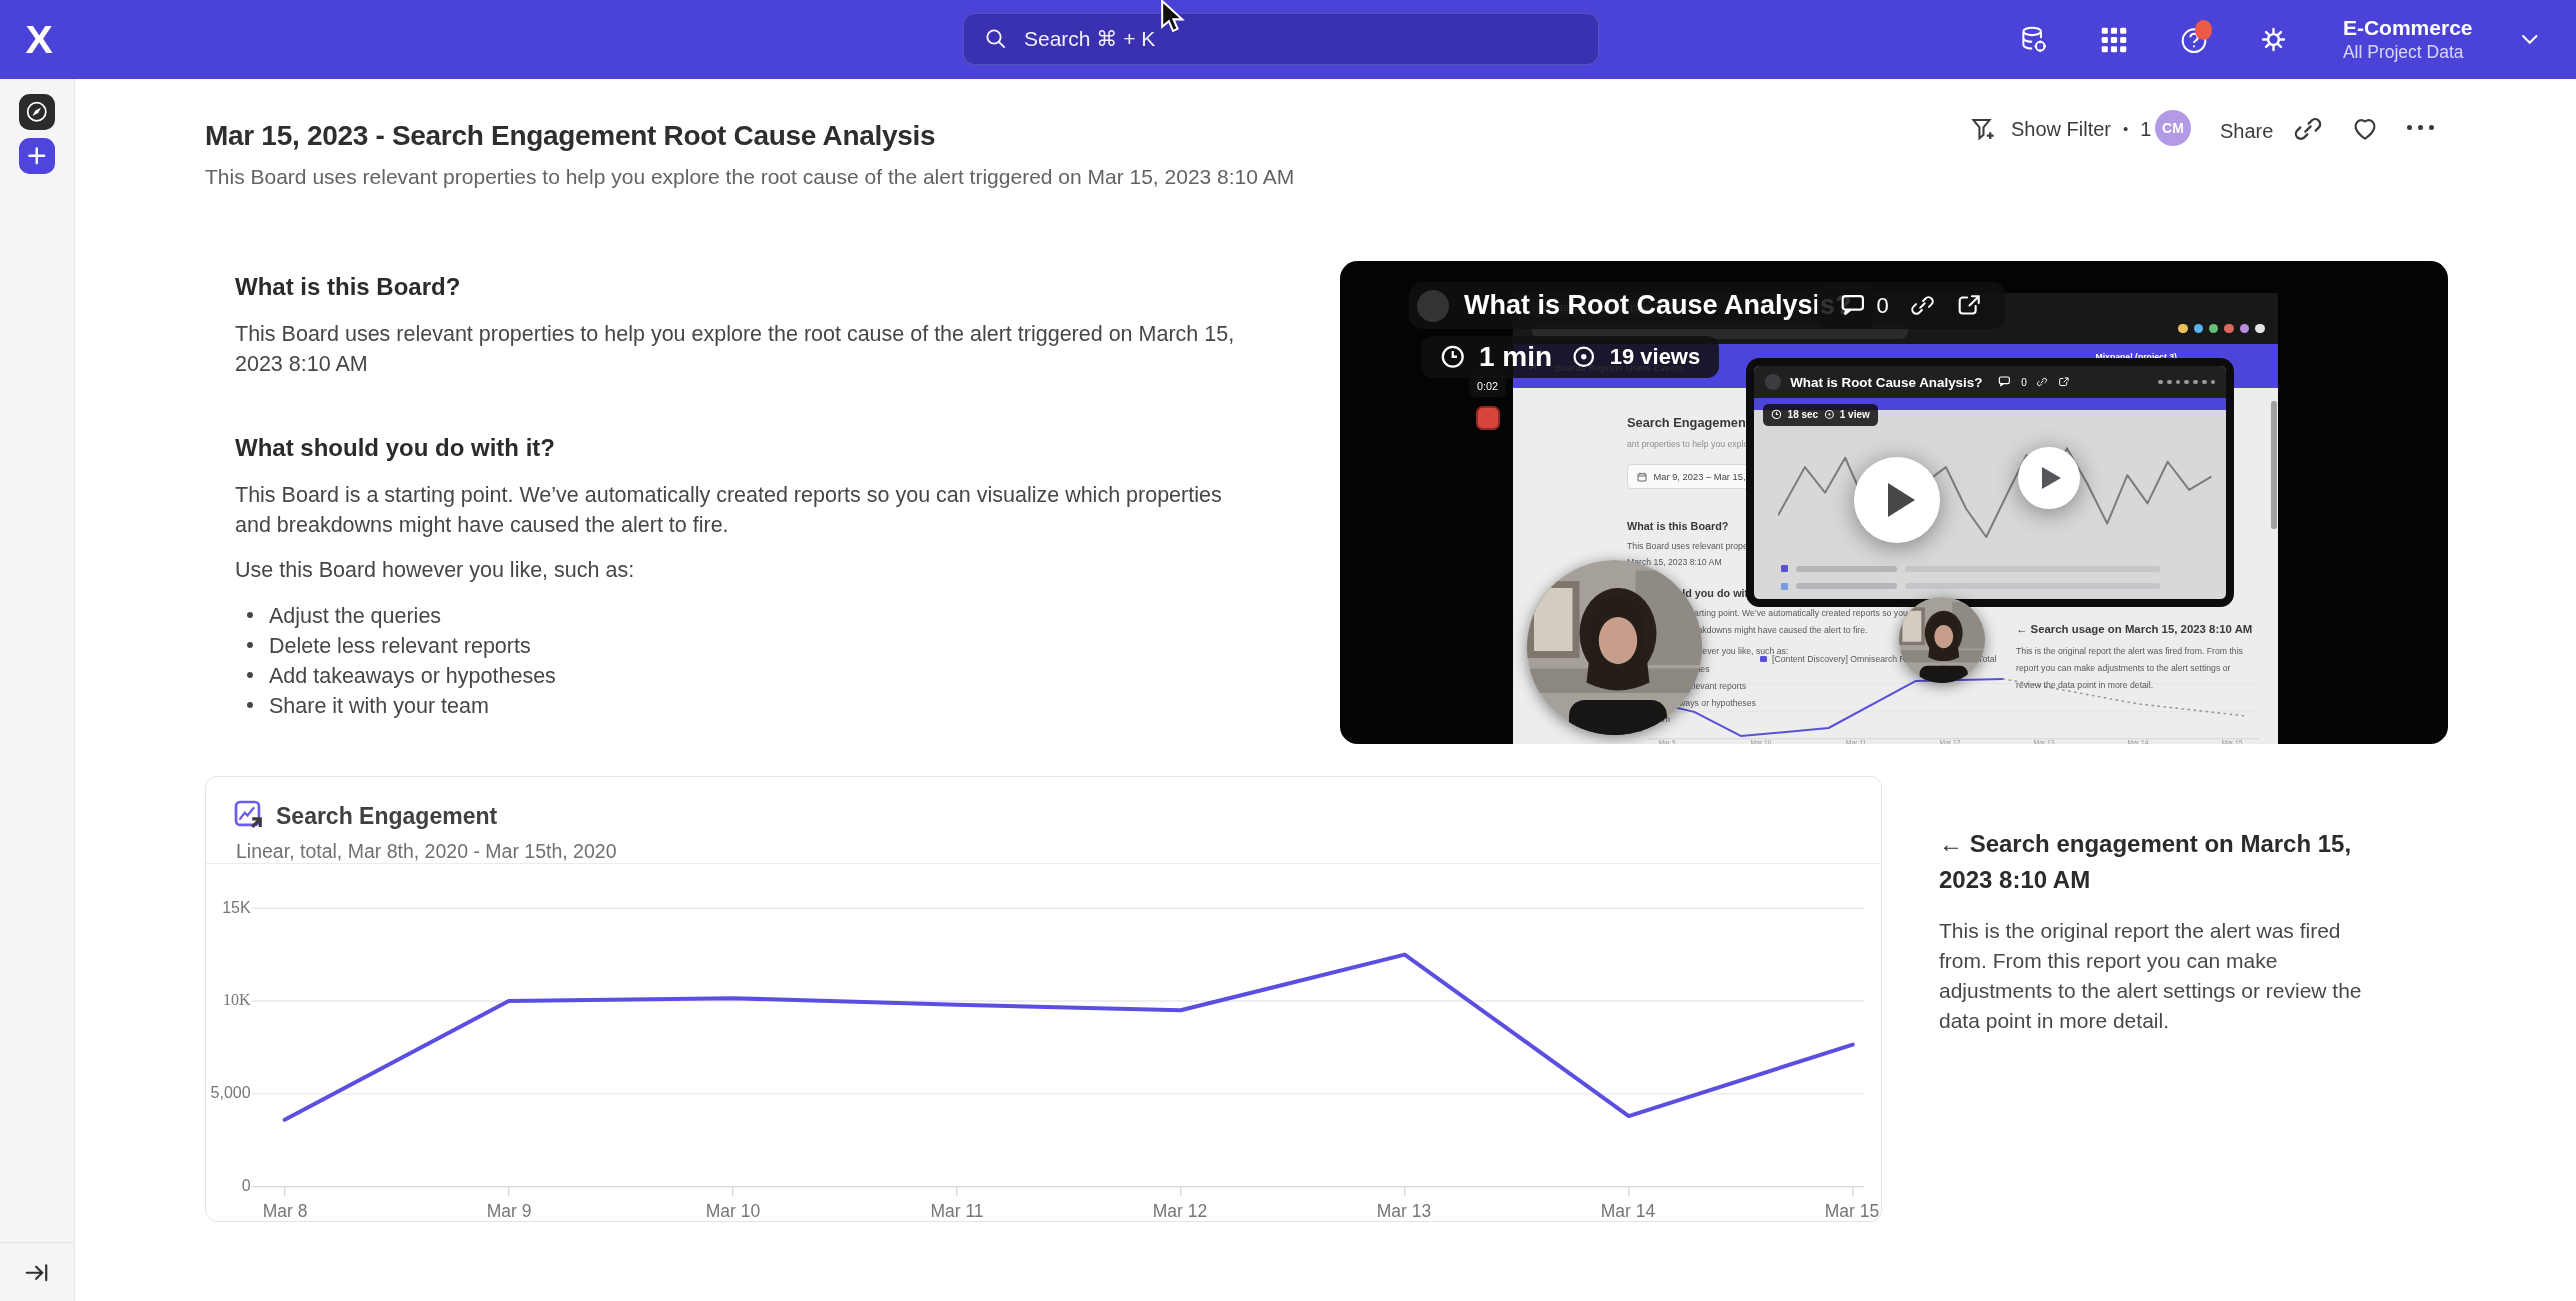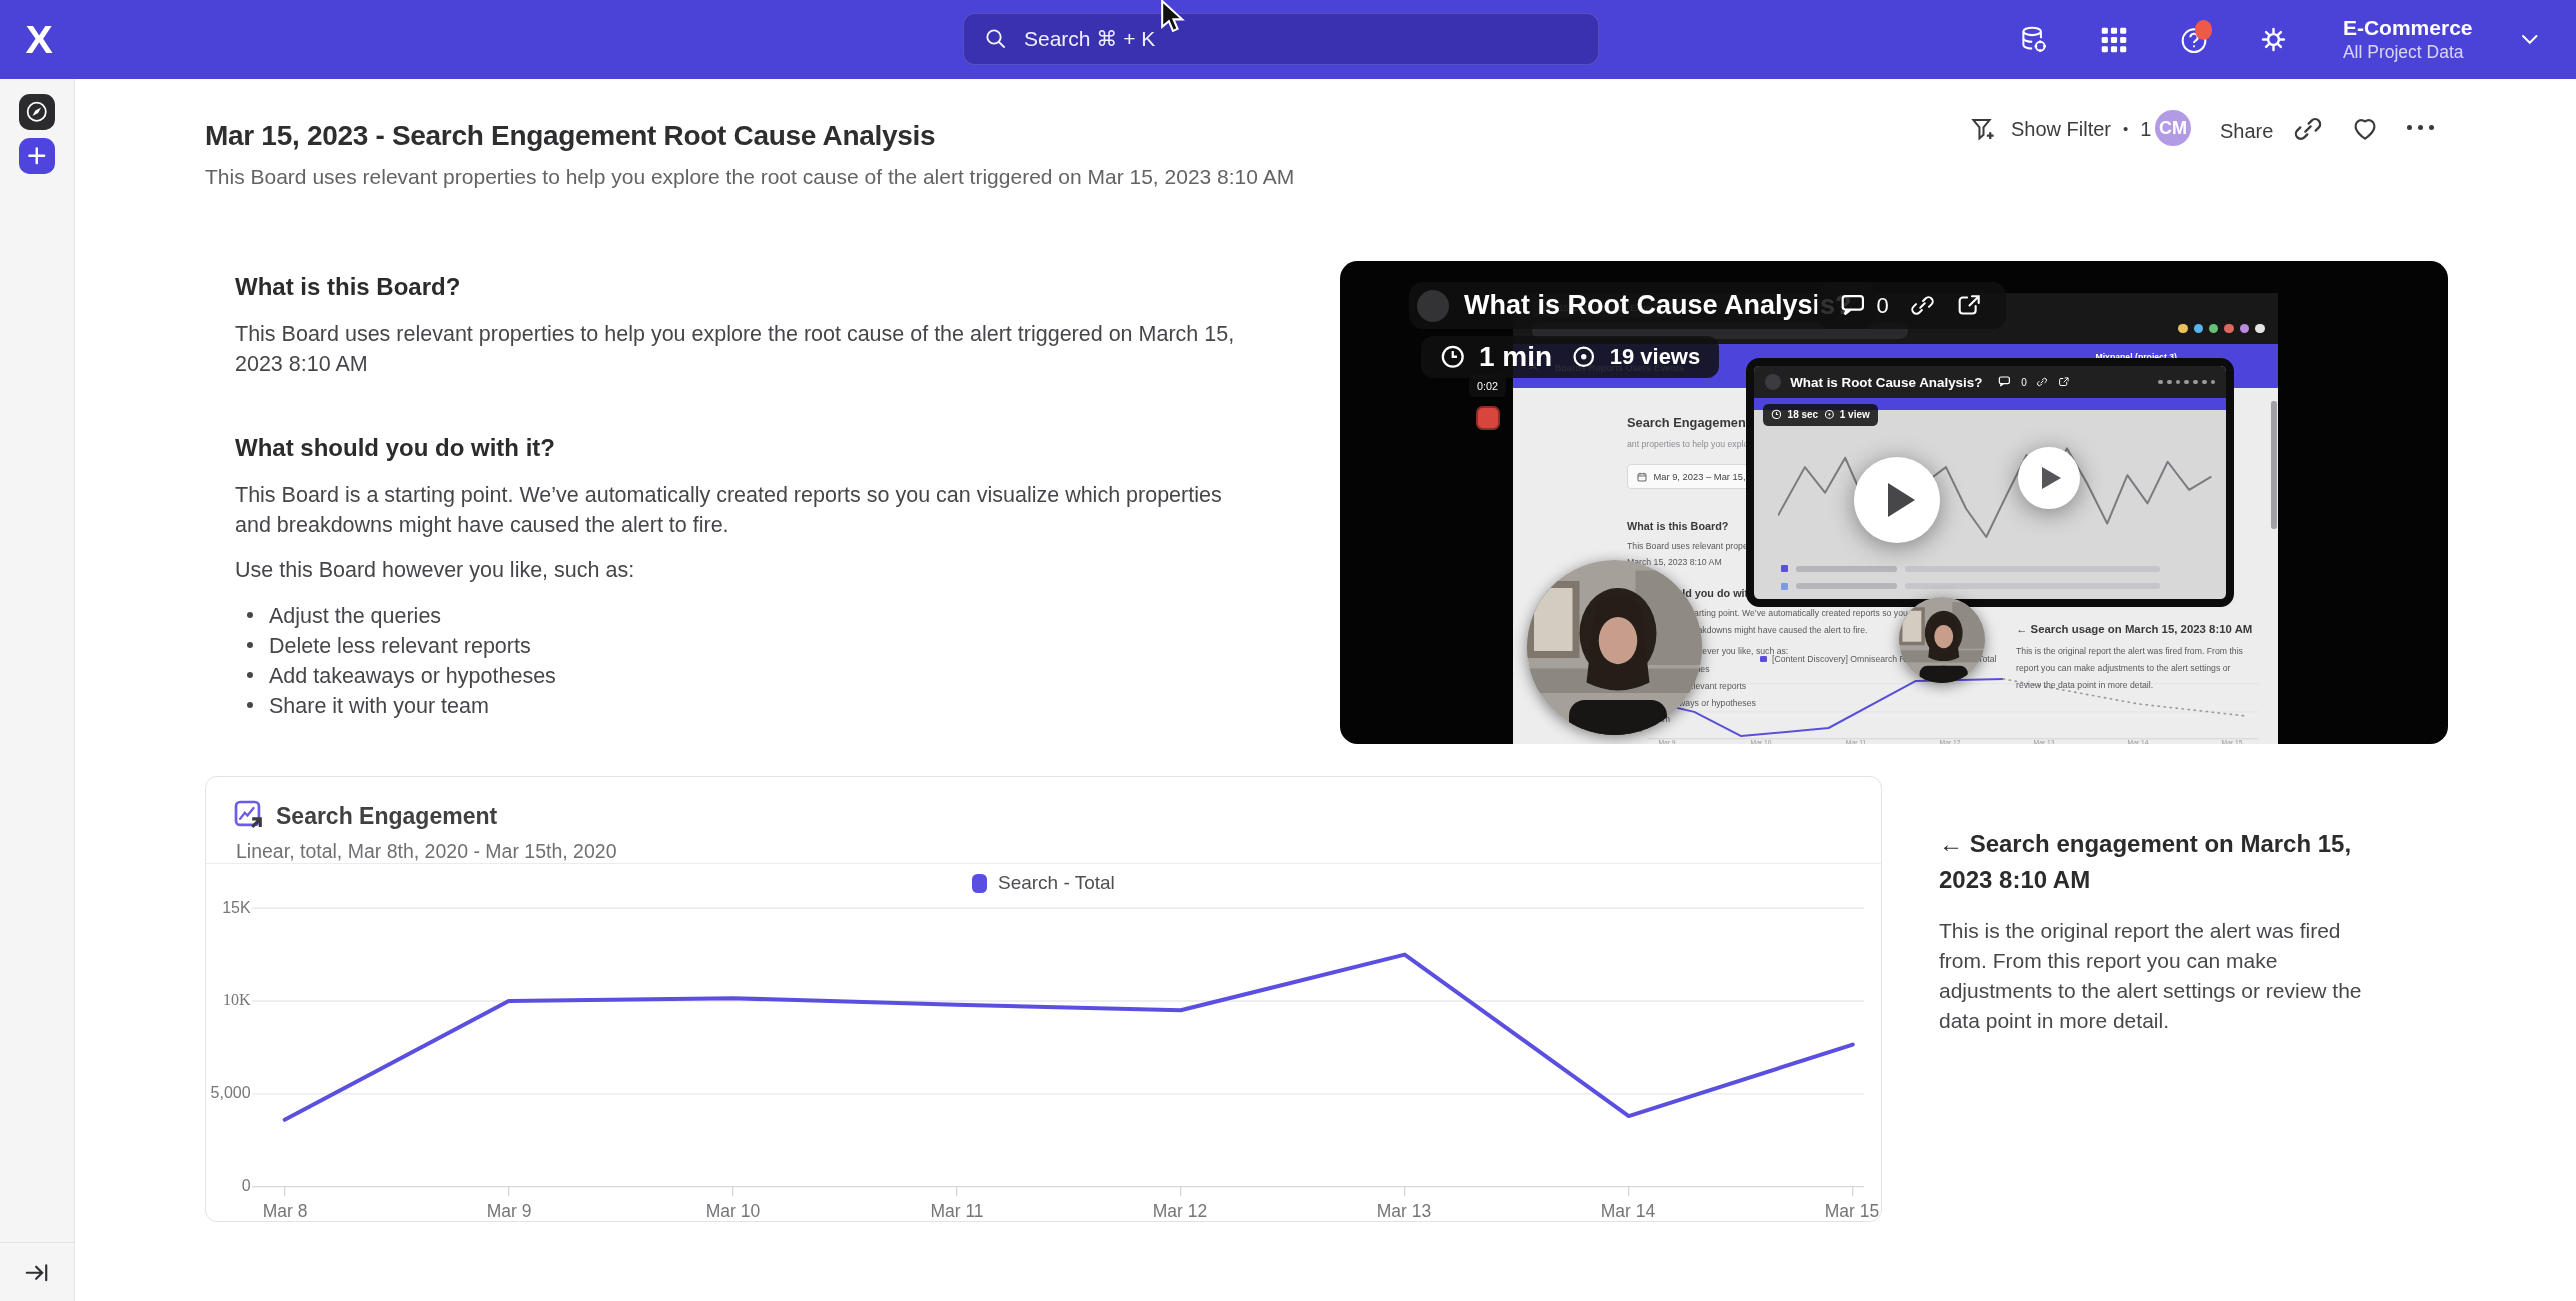--- a/index.html
+++ b/index.html
@@ -23,21 +23,21 @@
 
   
   .rail { position:absolute; left:0; top:79px; width:75px; bottom:0; background:#f5f5f6; border-right:1.3px solid #e6e6e8; }
   .rail-btn { position:absolute; left:19px; width:36px; height:36px; border-radius:10.8px; display:flex; align-items:center; justify-content:center; cursor:pointer; }
   .rail-div { position:absolute; left:0; right:0; bottom:58px; height:1.3px; background:#e3e3e5; }
 
   
   .page-title { position:absolute; left:205px; top:120px; font-size:28px; font-weight:bold; color:#2e2e30; letter-spacing:-0.3px; }
   .page-sub { position:absolute; left:205px; top:165px; font-size:21px; color:#636366; }
   .hdr-text { font-size:20px; color:#3c3c3f; font-weight:500; }
-  .avatar { width:36px; height:36px; border-radius:50%; background:#b29be4; color:#fff; font-size:18px; font-weight:bold; display:flex; align-items:center; justify-content:center; }
+  .avatar { width:36px; height:36px; border-radius:50%; background:#b29be4; color:#fff; font-size:14px; font-weight:bold; display:flex; align-items:center; justify-content:center; }
 
   
   .h2 { font-size:24px; font-weight:bold; color:#2b2b2d; }
   .body-txt { font-size:21.5px; color:#46464a; line-height:30px; }
   .bullets { list-style:none; }
   .bullets li { display:flex; align-items:baseline; gap:16px; height:30px; font-size:21.5px; color:#46464a; }
   .bullets li::before { content:""; width:6px; height:6px; border-radius:50%; background:#45454a; position:relative; top:-5.4px; flex:0 0 auto; }
 
   
   .video { position:absolute; left:1340px; top:261px; width:1108px; height:483px; background:#040404; border-radius:17.5px; overflow:hidden; }
@@ -448,24 +448,20 @@
 
 <div class="card">
   <svg class="abs" style="left:28px;top:23px;" width="31" height="31" viewBox="0 0 46 46">
     <rect x="3" y="3" width="34" height="34" rx="6" fill="none" stroke="#6A5CE8" stroke-width="4"></rect>
     <path d="M9 28 l7-9 4 4 9-11" fill="none" stroke="#6A5CE8" stroke-width="3.4" stroke-linecap="round"></path>
     <path d="M25 42 l12-12 M37 42V30H25" fill="none" stroke="#3a3a3e" stroke-width="4.6" transform="translate(2,-2)"></path>
   </svg>
   <div class="card-title">Search Engagement</div>
   <div class="card-sub">Linear, total, Mar 8th, 2020 - Mar 15th, 2020</div>
   <div class="card-div"></div>
-  <div class="legend">
-    <span class="legend-sw" style="background: rgb(91, 79, 224);"></span>
-    <span id="legend-label">Search - Total</span>
-  </div>
   <div class="abs" id="chart-plot" style="left:0;top:0;width:1677px;height:446px;">
     <svg id="main-chart-svg" width="1677" height="446" viewBox="0 0 2494 663">
         <line x1="68" y1="609" x2="2466" y2="609" stroke="#d8d8db" stroke-width="2"></line>
         <line x1="68" y1="471" x2="2466" y2="471" stroke="#e9e9eb" stroke-width="2"></line>
         <line x1="68" y1="333" x2="2466" y2="333" stroke="#e9e9eb" stroke-width="2"></line>
         <line x1="68" y1="195" x2="2466" y2="195" stroke="#e9e9eb" stroke-width="2"></line>
         <line x1="117" y1="609" x2="117" y2="623" stroke="#d8d8db" stroke-width="2"></line>
         <line x1="450.14285714285717" y1="609" x2="450.14285714285717" y2="623" stroke="#d8d8db" stroke-width="2"></line>
         <line x1="783.2857142857143" y1="609" x2="783.2857142857143" y2="623" stroke="#d8d8db" stroke-width="2"></line>
         <line x1="1116.4285714285716" y1="609" x2="1116.4285714285716" y2="623" stroke="#d8d8db" stroke-width="2"></line>

